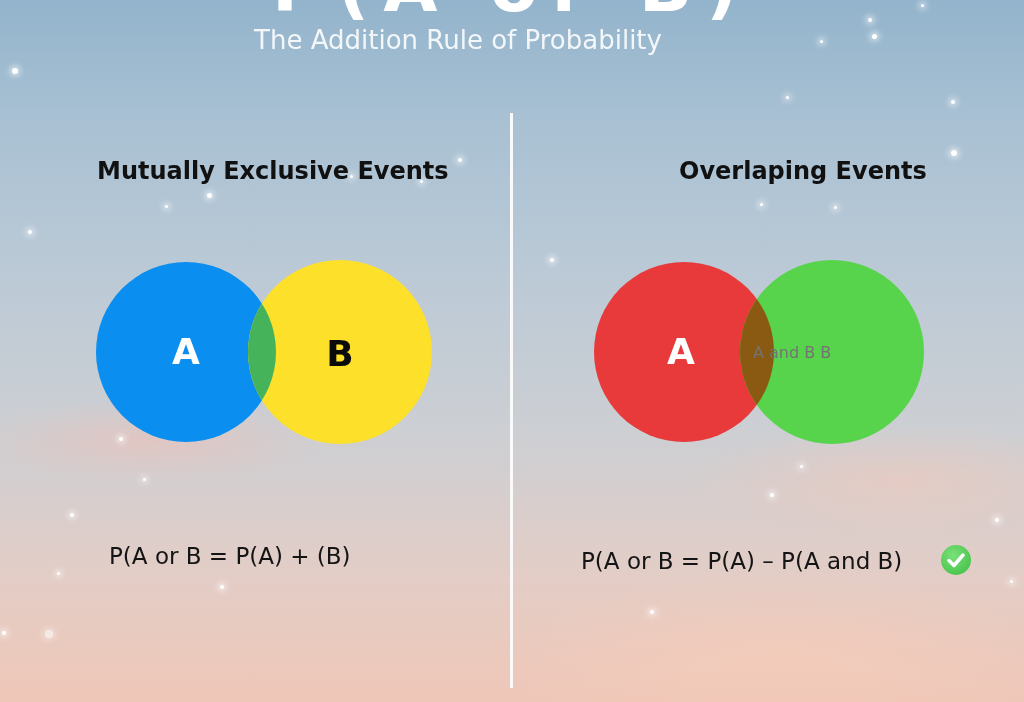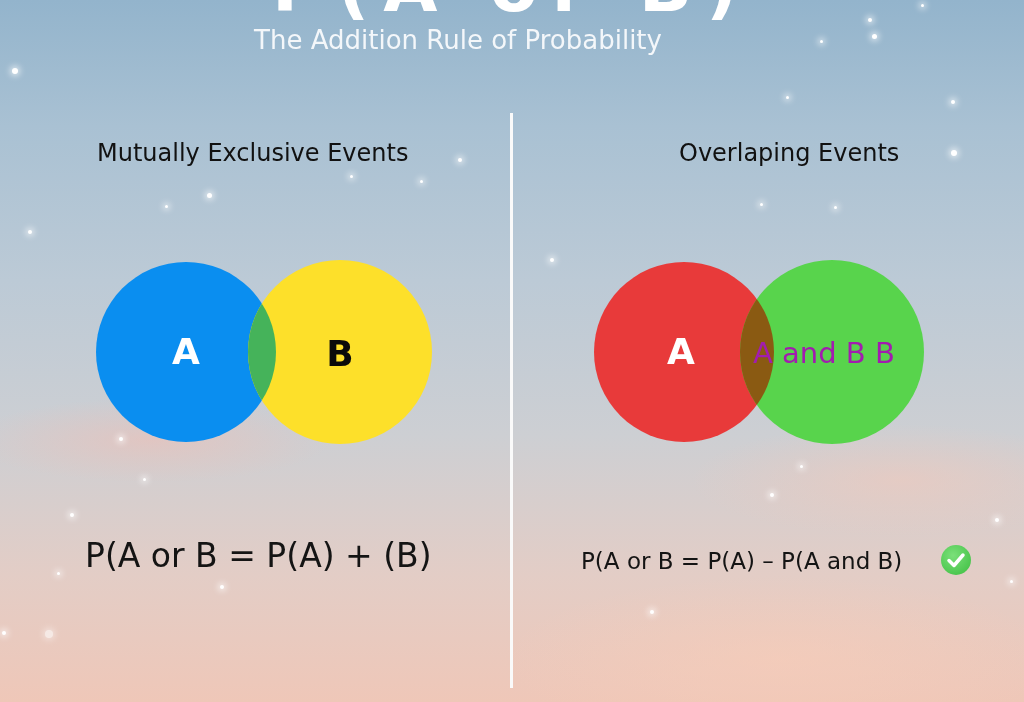--- a/index.html
+++ b/index.html
@@ -10,21 +10,21 @@
       radial-gradient(ellipse 300px 80px at 900px 480px, rgba(245,200,185,0.5), rgba(245,200,185,0) 70%),
       radial-gradient(ellipse 400px 120px at 780px 660px, rgba(248,205,185,0.6), rgba(248,205,185,0) 70%),
       linear-gradient(180deg,#93b4cc 0%,#a9c1d3 18%,#bccad6 40%,#cdcfd3 62%,#e3cdc6 82%,#efc7b8 100%);
   }
   .star{position:absolute;border-radius:50%;background:#fff;box-shadow:0 0 6px 2px rgba(255,255,255,0.7);}
   .title-cut{position:absolute;left:0;width:1024px;top:-48px;text-align:center;color:#fff;
     font-size:70px;font-weight:bold;letter-spacing:14px;line-height:70px;}
   .subtitle{position:absolute;left:0;width:916px;top:22px;text-align:center;color:#f4f7fa;
     font-size:26px;line-height:36px;}
   .divider{position:absolute;left:510px;top:113px;width:3px;height:575px;background:#fafafa;}
-  .heading{position:absolute;top:137px;font-size:24px;font-weight:normal;color:#111;line-height:32px;white-space:nowrap;}
+  .heading{position:absolute;top:155px;font-size:24px;font-weight:bold;color:#111;line-height:32px;white-space:nowrap;}
   .venn{position:absolute;top:0;left:0;width:1024px;height:702px;}
   .circ-label{position:absolute;font-weight:bold;font-size:36px;line-height:40px;text-align:center;}
   .formula{position:absolute;color:#141414;white-space:nowrap;}
   .check{position:absolute;width:30px;height:30px;border-radius:50%;background:radial-gradient(circle at 40% 35%,#7be07a,#3bbd3f);}
 </style>
 </head>
 <body>
 
 <div>
   <div class="star" style="left:12px;top:68px;width:6px;height:6px"></div>
@@ -72,38 +72,38 @@
           <circle cx="186" cy="352" r="90"></circle>
         </clipPath>
     </defs>
     <circle cx="186" cy="352" r="90" fill="#0a8ef0"></circle>
     <circle cx="340" cy="352" r="92" fill="#fde02a"></circle>
     <circle cx="340" cy="352" r="92" fill="#45b35a" clip-path="url(#clipLA)"></circle>
   </svg>
   <div class="circ-label" style="left:166px;top:332px;width:40px;color:#fff;">A</div>
   <div class="circ-label" style="left:320px;top:334px;width:40px;color:#0a0a0a;">B</div>
 
-  <div class="formula" style="left:85px;top:535px;font-size:33px;line-height:42px;">P(A or B = P(A) + (B)</div>
+  <div class="formula" style="left:109px;top:535px;font-size:23px;line-height:42px;">P(A or B = P(A) + (B)</div>
 </div>
 
 <div>
   <div class="heading" style="left:631px;margin-left:48px;">Overlaping Events</div>
 
   <svg class="venn" viewBox="0 0 1024 702">
     <defs>
       <clipPath id="clipRA">
           <circle cx="684" cy="352" r="90"></circle>
         </clipPath>
     </defs>
     <circle cx="684" cy="352" r="90" fill="#e83a3a"></circle>
     <circle cx="832" cy="352" r="92" fill="#58d44c"></circle>
     <circle cx="832" cy="352" r="92" fill="#8a5a12" clip-path="url(#clipRA)"></circle>
   </svg>
   <div class="circ-label" style="left:661px;top:332px;width:40px;color:#fff;">A</div>
-  <div class="formula" style="left:753px;top:338px;font-size:29px;line-height:30px;color:#a21caf;">A and B B</div>
+  <div class="formula" style="left:753px;top:338px;font-size:16px;line-height:30px;color:#737373;">A and B B</div>
 
   <div class="formula" style="left:581px;top:545px;font-size:23px;line-height:32px;">P(A or B = P(A) – P(A and B)</div>
   <div class="check" style="left:941px;top:545px;">
     <svg width="30" height="30" viewBox="0 0 30 30">
         <path d="M8 15.5 L13 20.5 L22 10" stroke="#fff" stroke-width="3.5" fill="none" stroke-linecap="round" stroke-linejoin="round"></path>
       </svg>
   </div>
 </div>
 
 </body></html>

